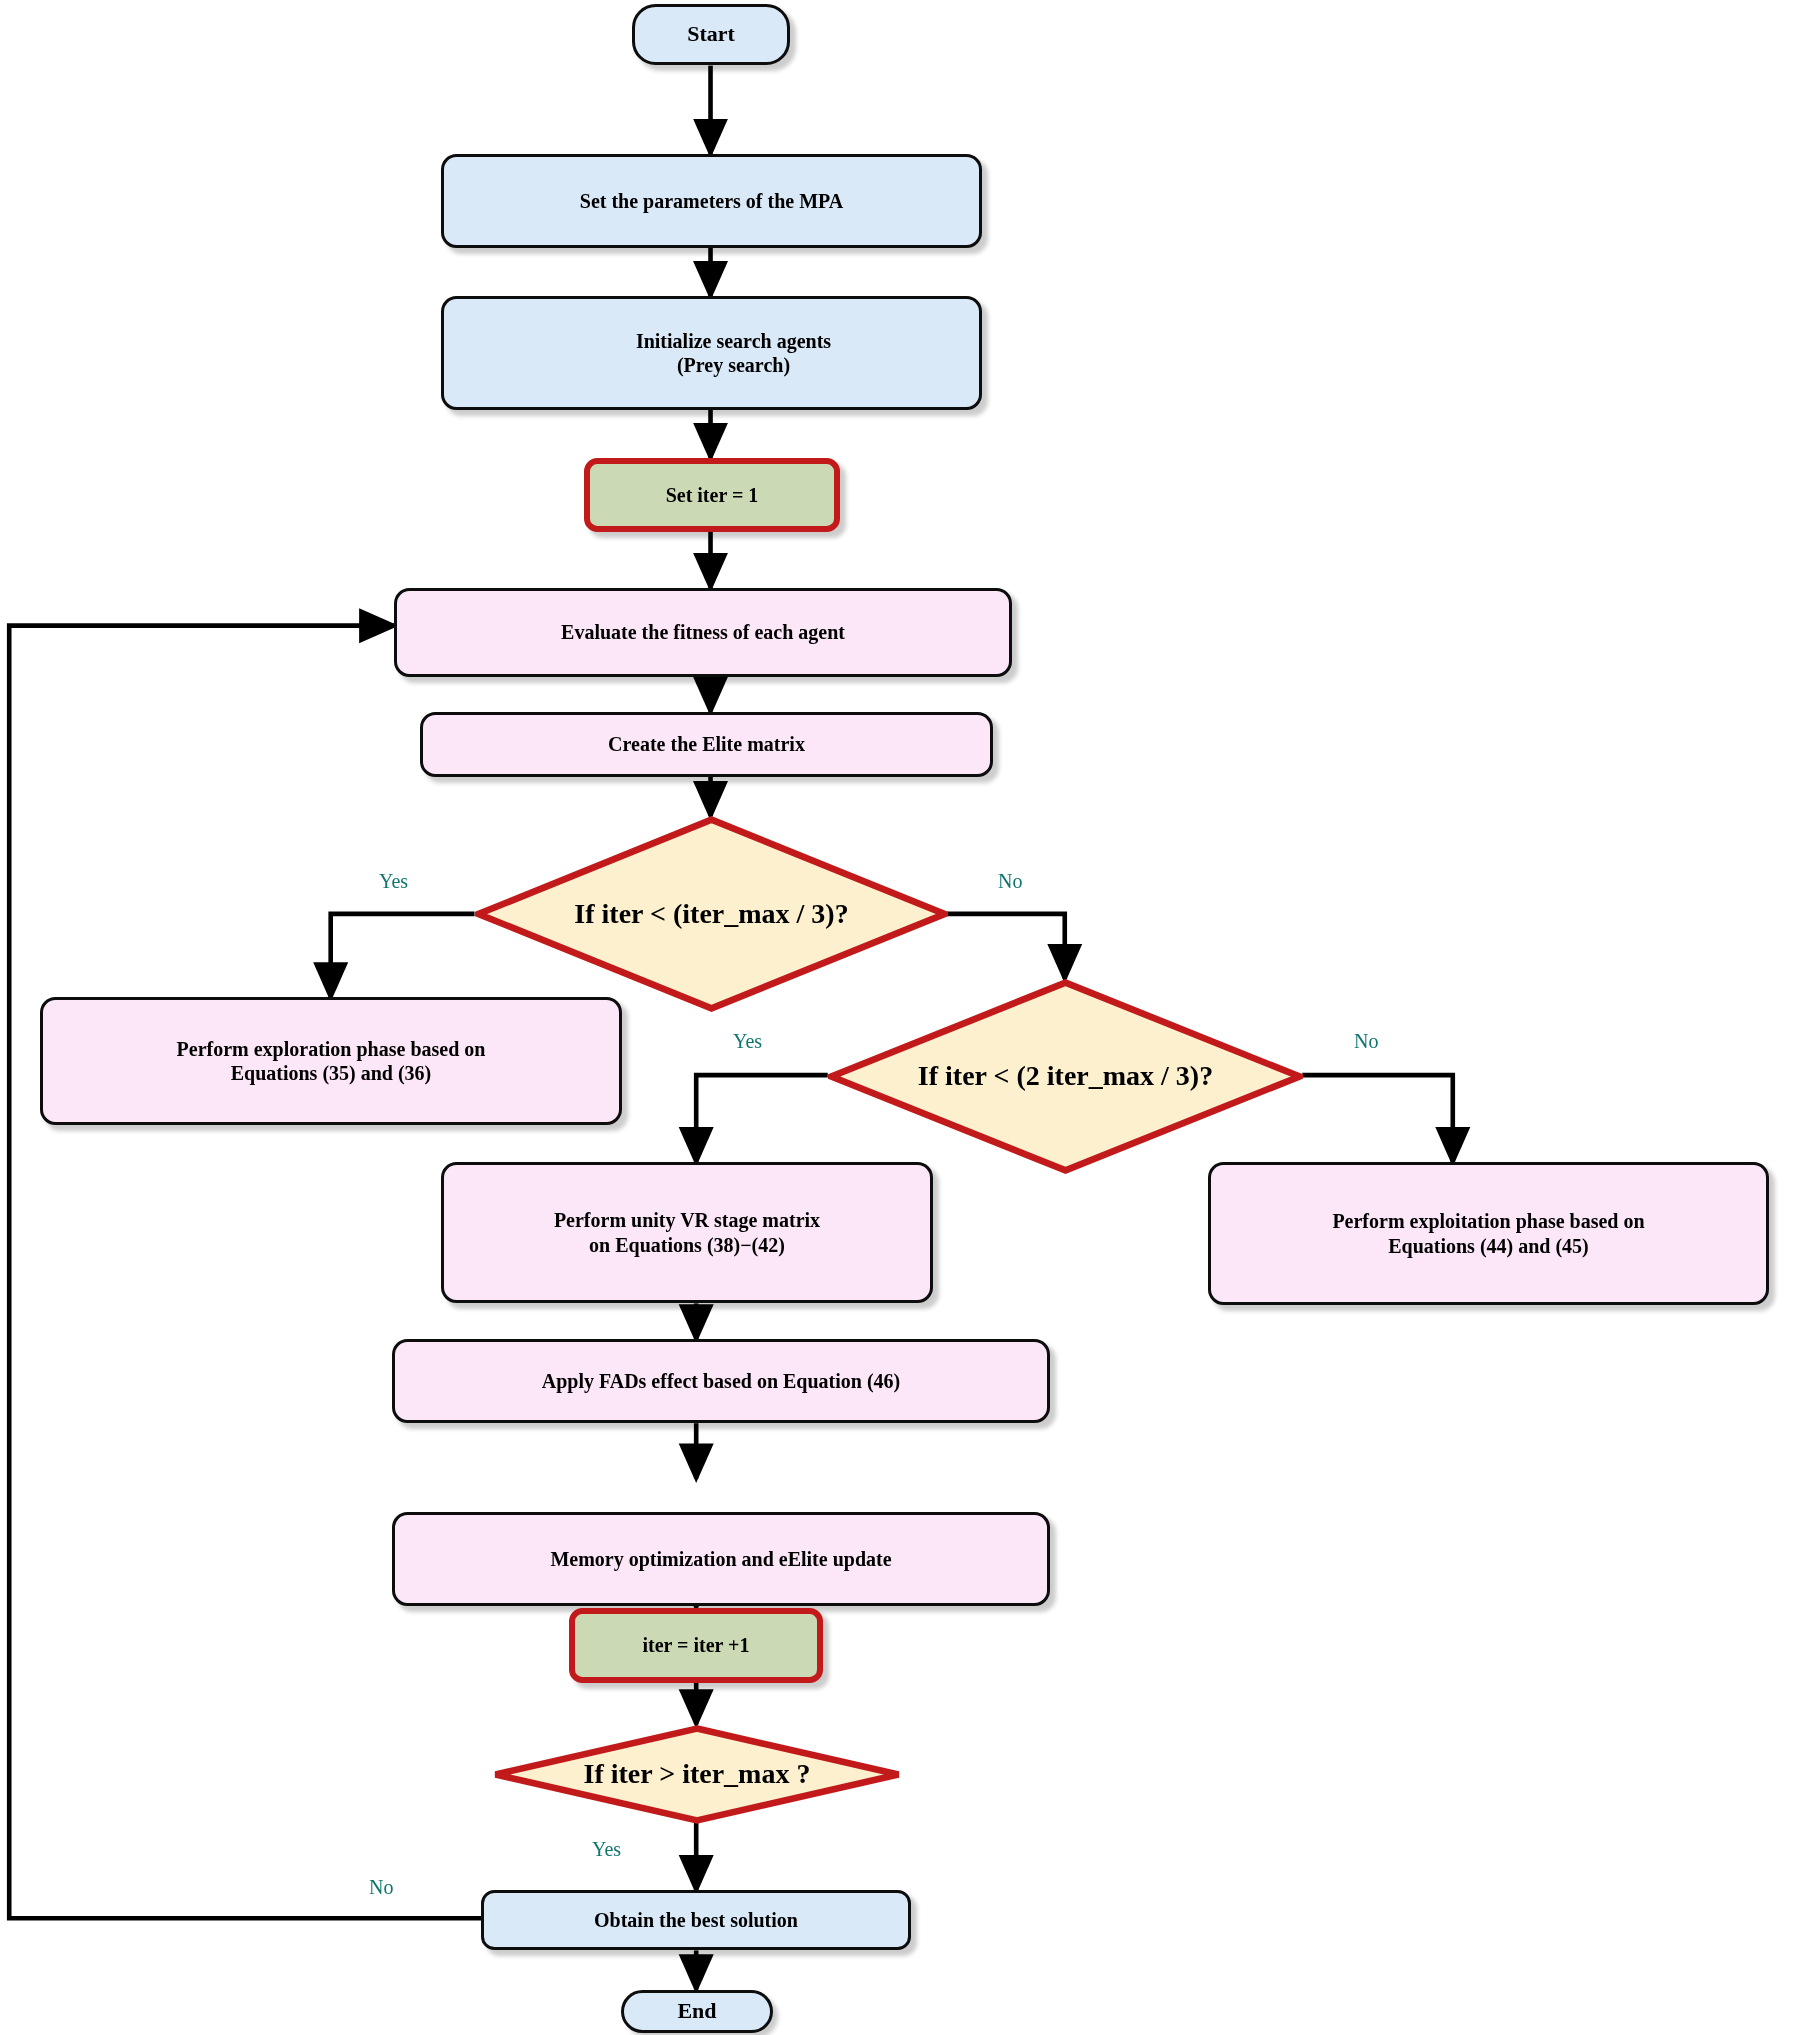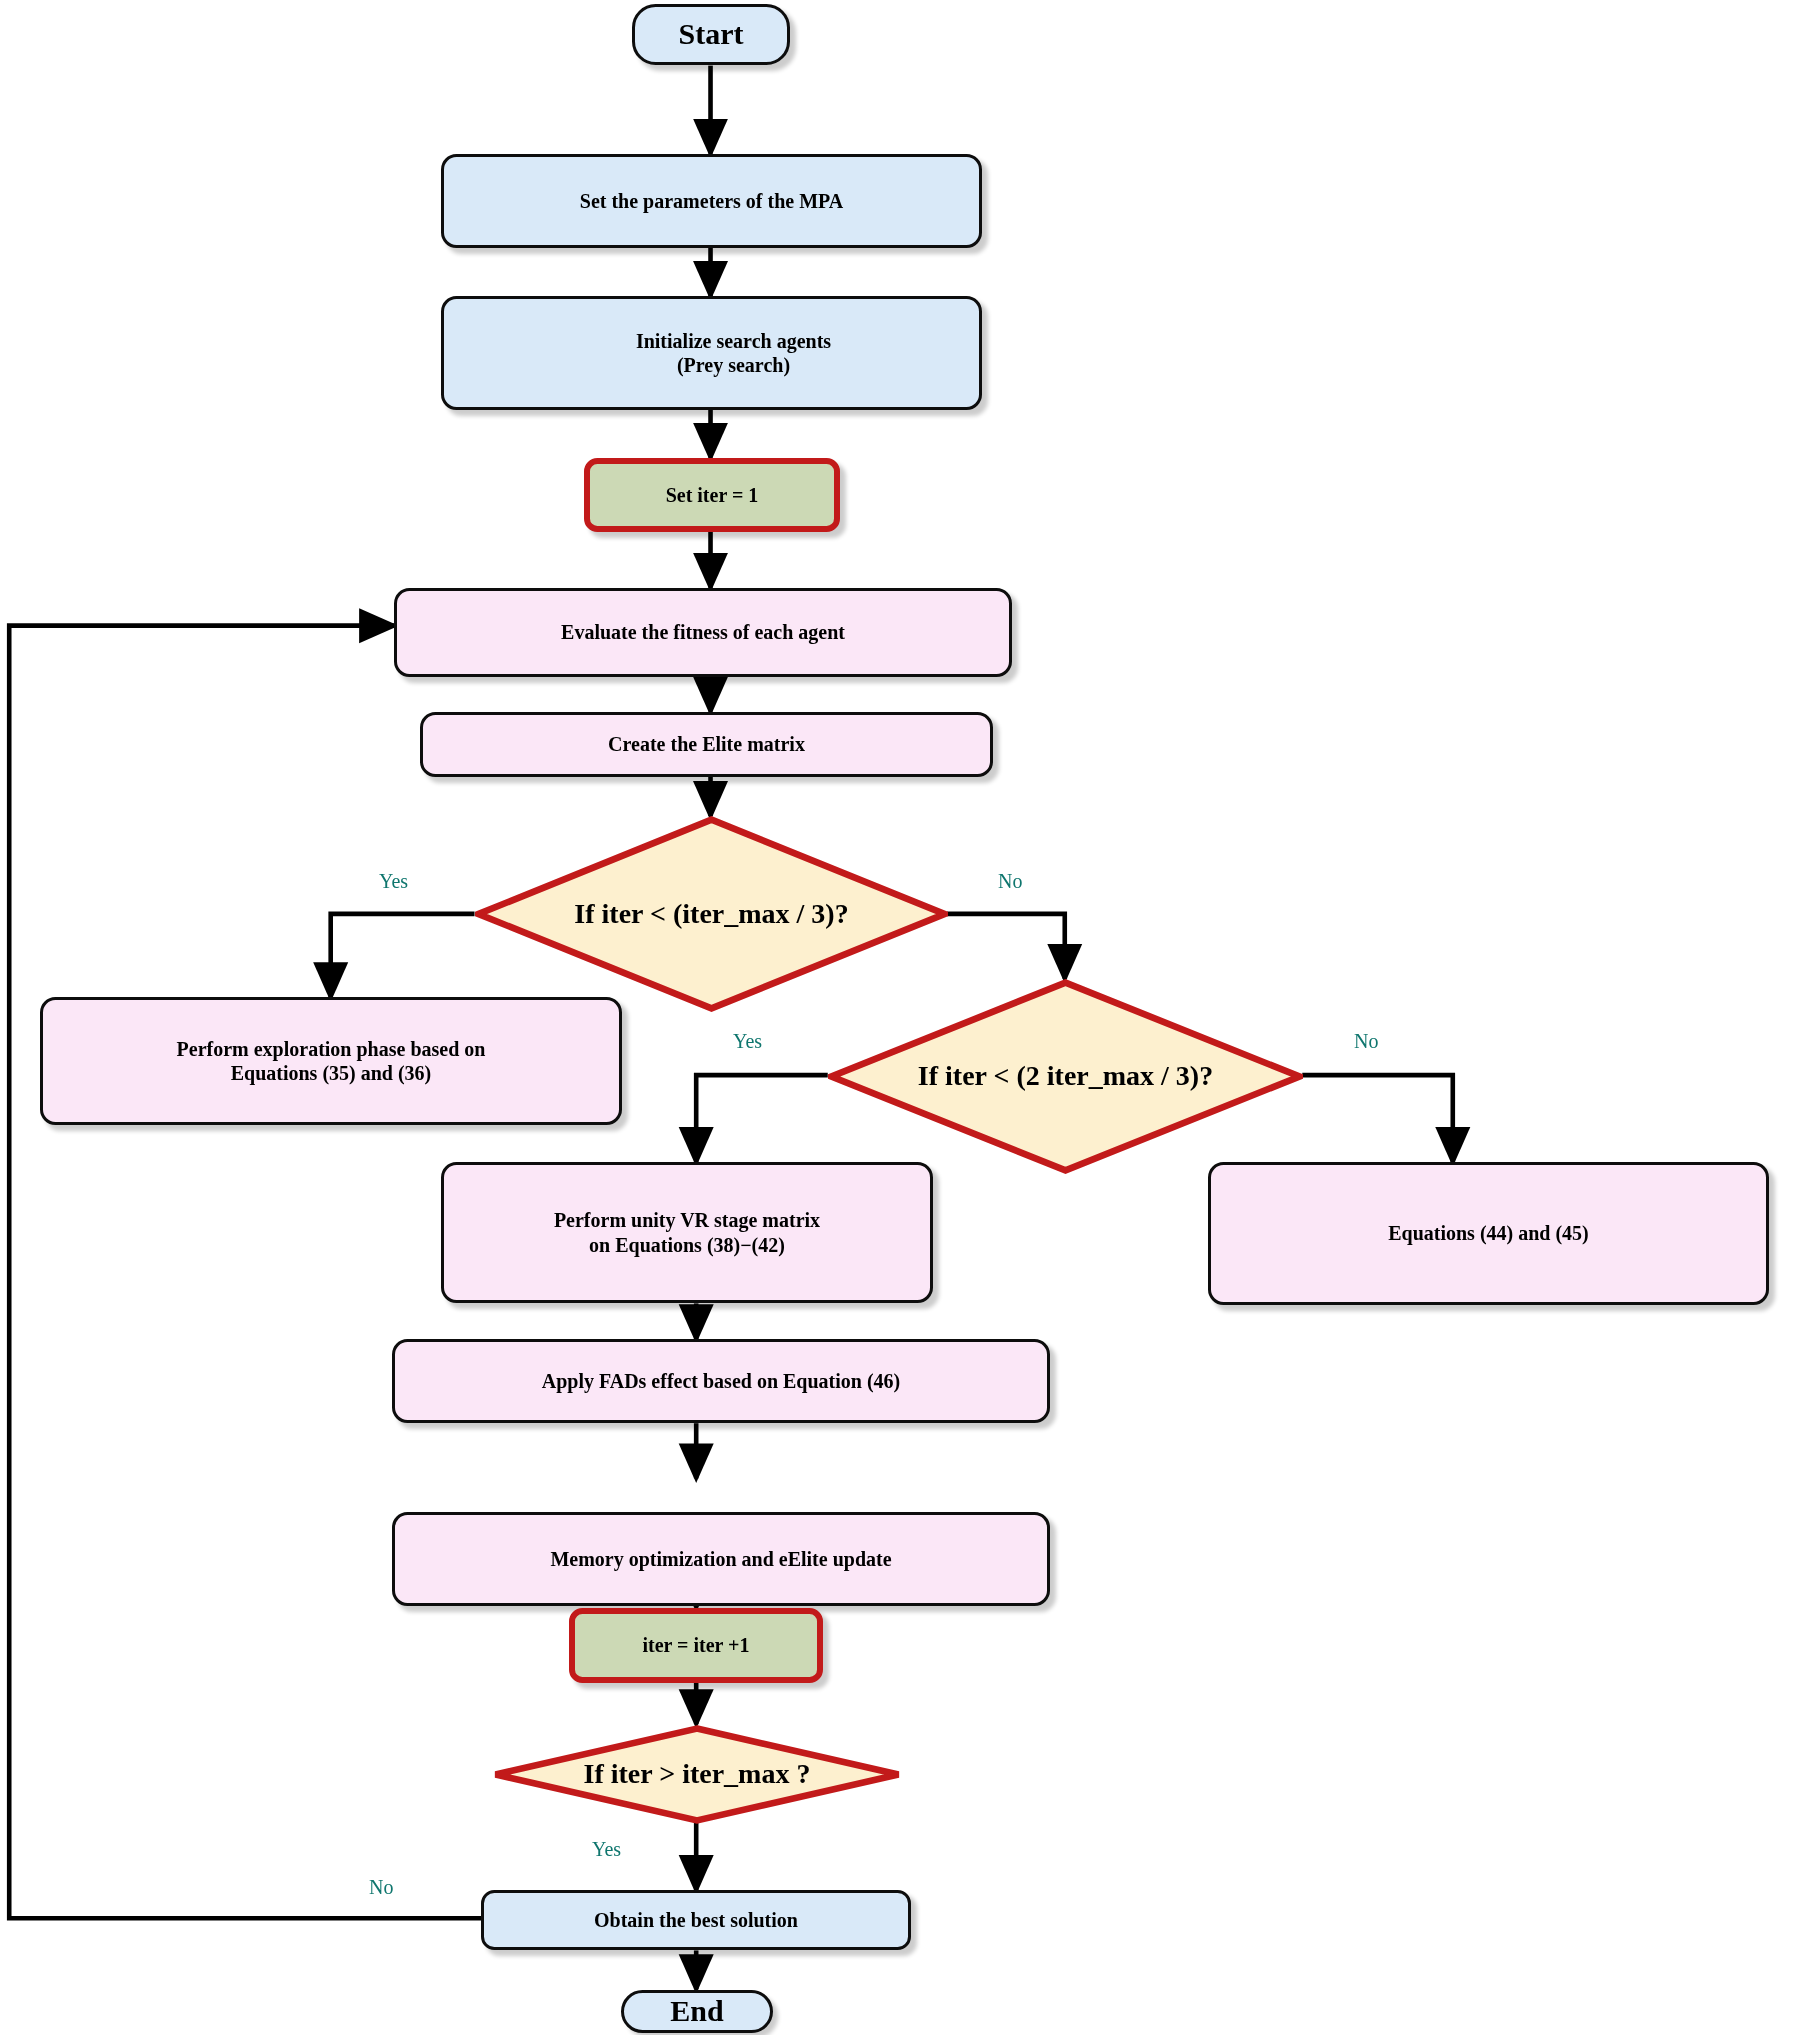--- a/index.html
+++ b/index.html
@@ -82,21 +82,21 @@
   }
   .edge-label {
     position: absolute;
     font-weight: normal;
     color: #0f766e;
     white-space: nowrap;
     z-index: 6;
   }
   .fs-54 { font-size: 28px; }
   .fs-56 { font-size: 20px; }
-  .fs-58 { font-size: 30px; }
+  .fs-58 { font-size: 22px; }
 </style>
 </head>
 <body>
 
 <div id="canvas">
 
   <svg id="edges" viewBox="0 0 3528 3975" xmlns="http://www.w3.org/2000/svg">
     <defs>
       <marker id="ah" markerWidth="10" markerHeight="10" refX="7.6" refY="4" orient="auto" markerUnits="strokeWidth">
         <path d="M0,0.2 L8.6,4 L0,7.8 z" fill="#000000"></path>
@@ -187,20 +187,21 @@
   </div>
   <div class="edge-label fs-56" style="left:733px; top:1030px;">Yes</div>
   <div class="edge-label fs-56" style="left:1354px; top:1030px;">No</div>
 
   <div class="node n-pink fs-56" style="left:441px; top:1162px; width:492px; height:141px; flex-direction:column;">
     <span>Perform unity VR stage matrix</span>
     <span>on Equations (38)−(42)</span>
   </div>
 
   <div class="node n-pink fs-56" style="left:1208px; top:1162px; width:561px; height:143px; flex-direction:column;">
+    <span>Perform exploitation phase based on</span>
     <span>Equations (44) and (45)</span>
   </div>
 
   <div class="node n-pink fs-56" style="left:392px; top:1339px; width:658px; height:84px;justify-content:center;">
     <span>Apply FADs effect based on Equation (46)</span>
   </div>
 
   <div class="node n-pink fs-56" style="left:392px; top:1512px; width:658px; height:94px;font-family:Liberation Serif, serif;">
     <span>Memory optimization and eElite update</span>
   </div>

